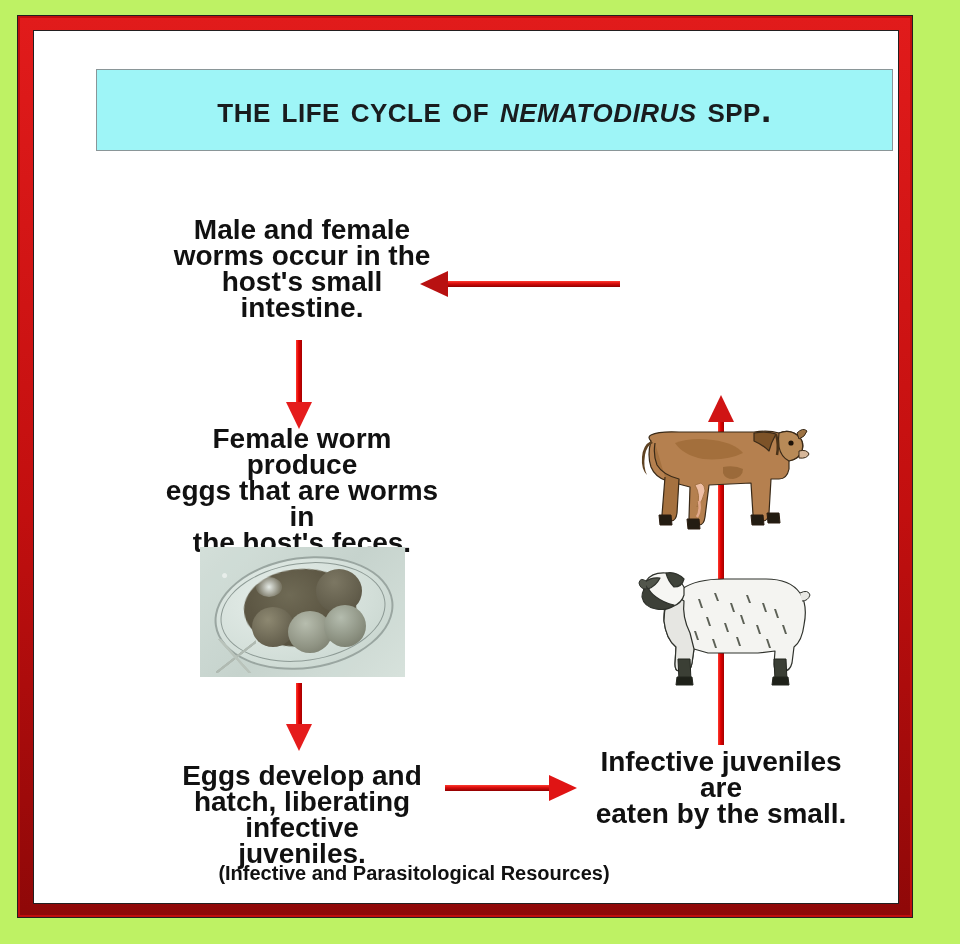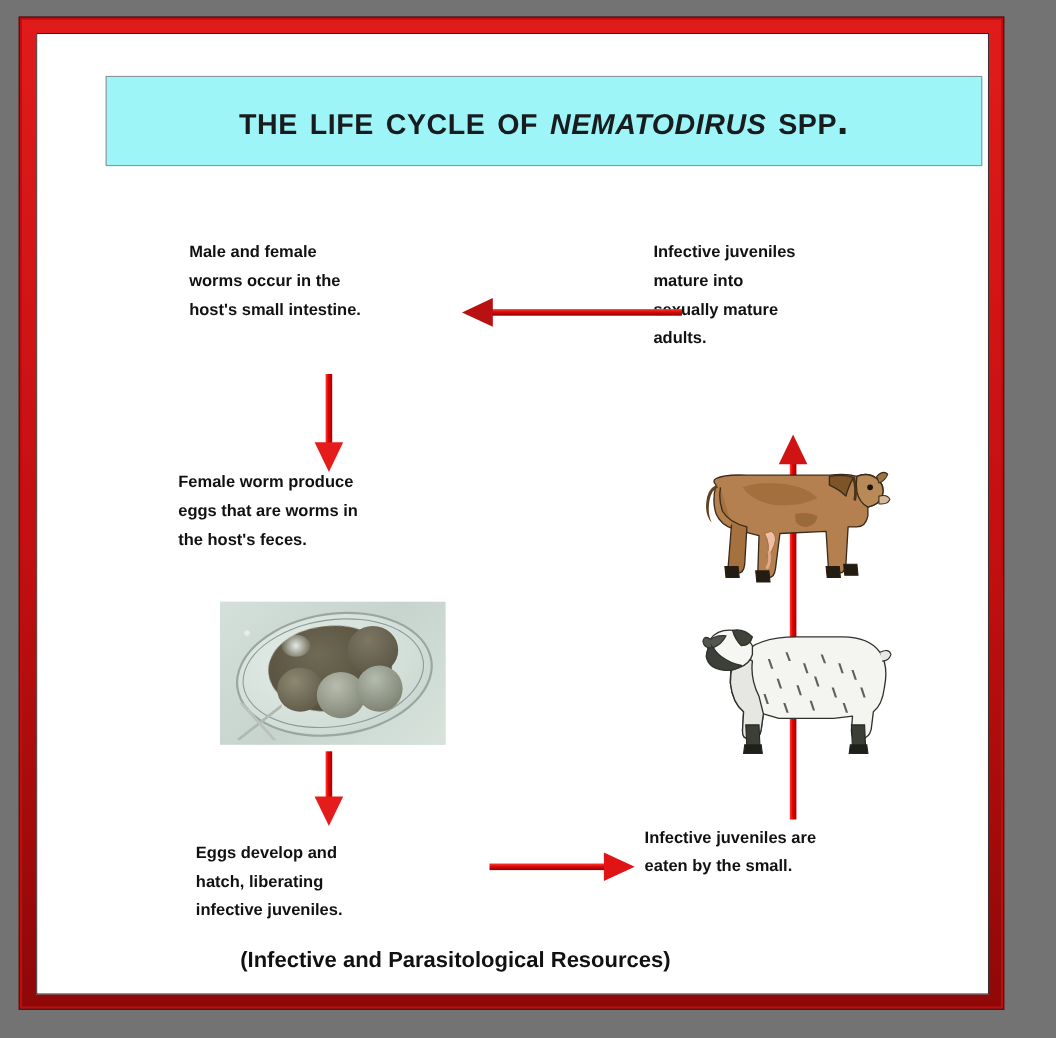--- a/index.html
+++ b/index.html
@@ -11,21 +11,21 @@
     width: 960px;
     height: 944px;
     font-family: "Liberation Sans", sans-serif;
     overflow: hidden;
   }
 
   #stage {
     position: relative;
     width: 960px;
     height: 944px;
-    background: #737373;
+    background: #bef264;
   }
 
   
   .frame-outer {
     position: absolute;
     left: 17px;
     top: 15px;
     width: 896px;
     height: 903px;
     border: 1px solid #231f20;
@@ -85,23 +85,24 @@
   }
   .title-text .genus {
     font-style: italic;
   }
 
   
   .cap {
     position: absolute;
     font-family: "Liberation Sans", sans-serif;
     font-weight: bold;
-    font-size: 15px;
+    font-size: 28px;
     line-height: 26px;
     color: #111111;
+    text-align: center;
     white-space: pre-line;
   }
 
   #cap-intestine { left: 138px; top: 186px; width: 260px; }
   #cap-mature    { left: 560px; top: 186px; width: 262px; }
   #cap-eggs      { left: 128px; top: 395px; width: 280px; }
   #cap-hatch     { left: 144px; top: 732px; width: 248px; }
   #cap-eaten     { left: 552px; top: 718px; width: 270px; }
 
   #credit {
@@ -287,24 +288,20 @@
       <div class="panel">
 
         <div class="title-box">
           <div class="title-text"><span>The Life Cycle of </span><span class="genus">Nematodirus</span><span> spp.</span></div>
         </div>
 
         <div class="cap" id="cap-intestine">Male and female
 worms occur in the
 host's small intestine.</div>
 
-        <div class="cap" id="cap-mature">Infective juveniles
-mature into
-sexually mature
-adults.</div>
 
         <div class="cap" id="cap-eggs">Female worm produce
 eggs that are worms in
 the host's feces.</div>
 
         <div class="cap" id="cap-hatch">Eggs develop and
 hatch, liberating
 infective juveniles.</div>
 
         <div class="cap" id="cap-eaten">Infective juveniles are

